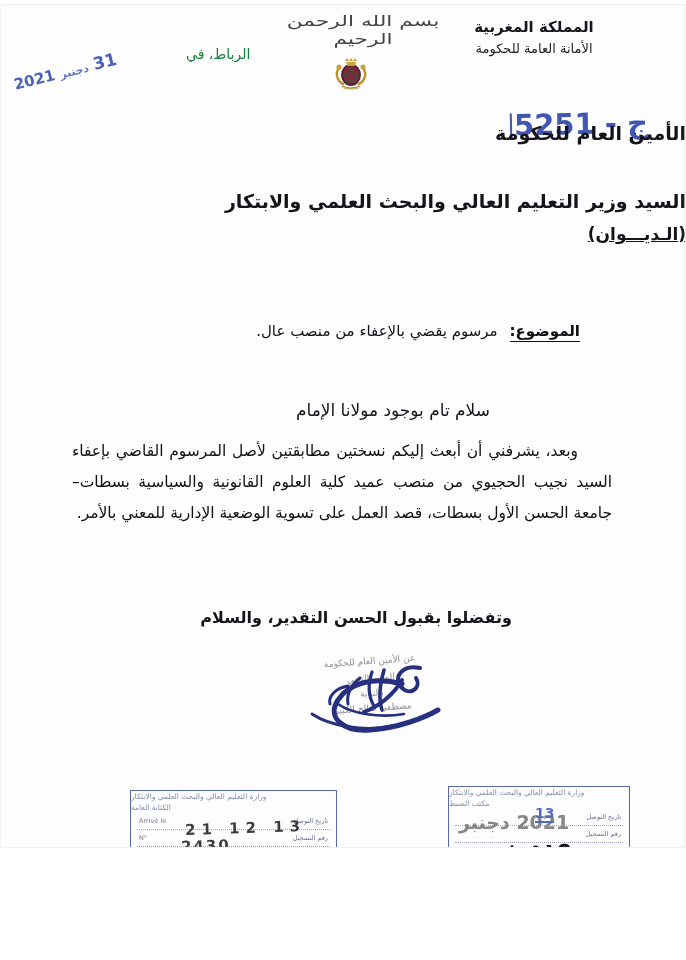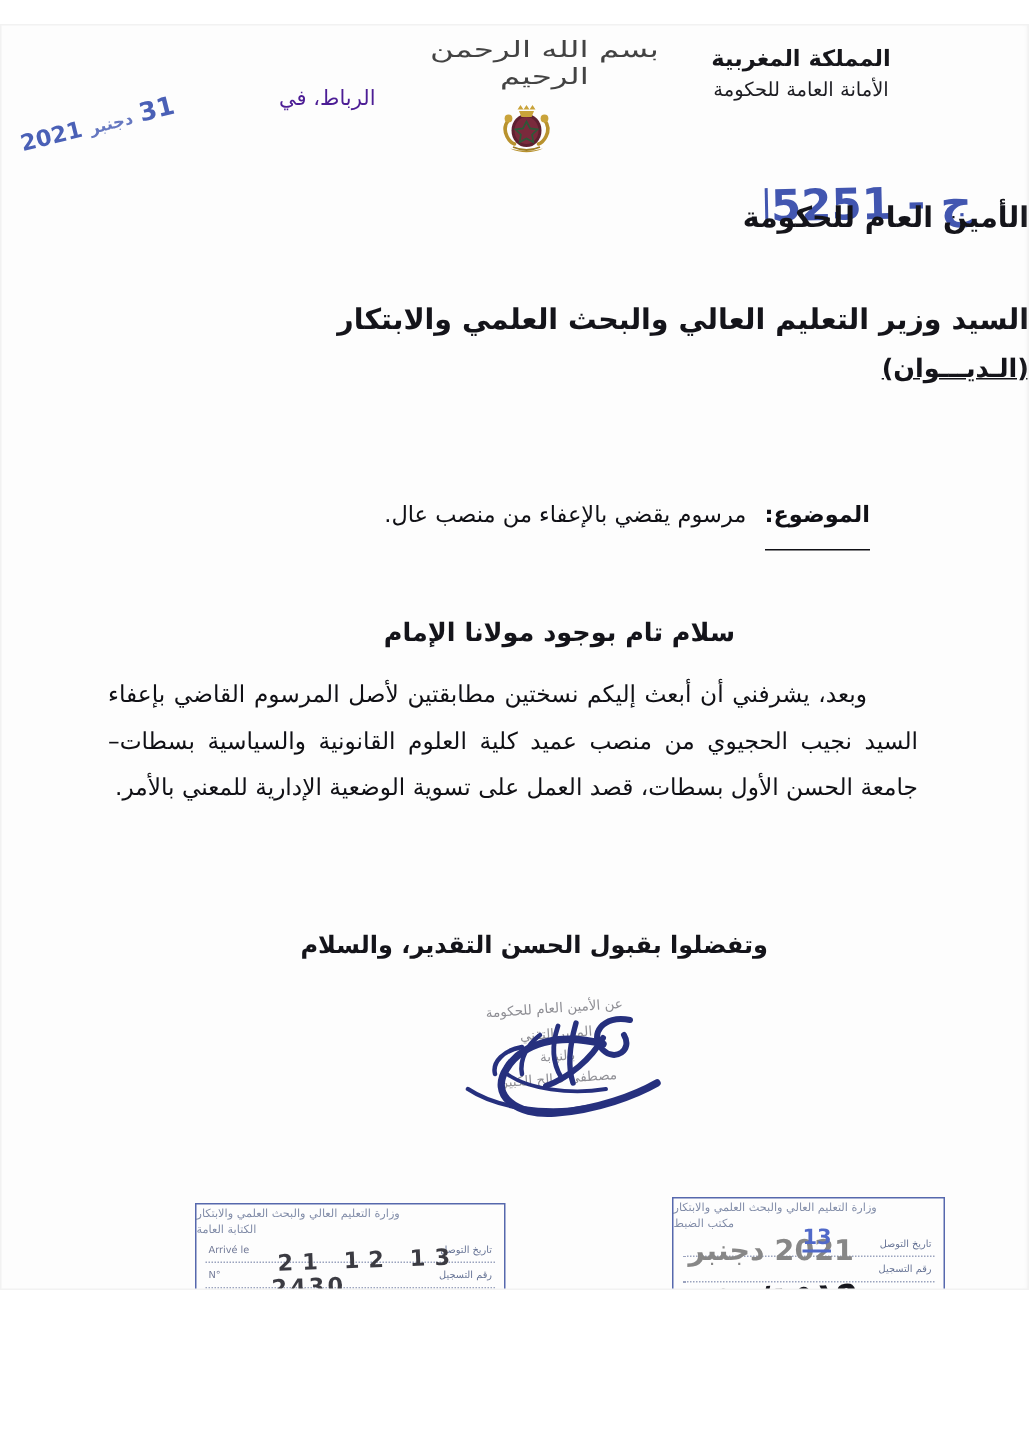--- a/index.html
+++ b/index.html
@@ -5,21 +5,21 @@
   html, body {
     margin: 0;
     padding: 0;
     background: #ffffff;
   }
 
   #page {
     position: relative;
     width: 686px;
     height: 844px;
-    margin: 16px auto;
+    margin: 4px auto;
     background: #fdfdfd;
     overflow: hidden;
     font-family: "DejaVu Sans", sans-serif;
     color: #14141a;
   }
 
   
   #page::before {
     content: "";
     position: absolute;
@@ -81,21 +81,21 @@
     height: 26px;
     margin-right: 2px;
     vertical-align: -4px;
   }
 
   .rabat {
     position: absolute;
     left: 186px; top: 42px;
     font-size: 14px;
     direction: rtl;
-    color: #4c1d95;
+    color: #15803d;
   }
 
   .date-stamp {
     position: absolute;
     left: 14px; top: 70px;
     font-size: 15px;
     font-weight: 700;
     color: #3b53b0;
     direction: rtl;
     transform: rotate(-14deg);
@@ -122,31 +122,31 @@
   .subject {
     position: absolute;
     top: 318px; right: 106px;
     direction: rtl;
     font-size: 15px;
     color: #101015;
   }
   .subject .lbl {
     font-weight: 700;
     border-bottom: 1.4px solid #101015;
-    padding-bottom: 14px;
+    padding-bottom: 1px;
   }
   .subject .val { margin-right: 12px; }
 
   
   .greeting {
     position: absolute;
     top: 396px; right: 196px;
     direction: rtl;
     font-size: 17px;
-    font-weight: 700;
+    font-weight: 400;
   }
 
   .body-block {
     position: absolute;
     top: 432px;
     right: 74px;
     width: 540px;
     direction: rtl;
     font-size: 15.5px;
     line-height: 31px;

